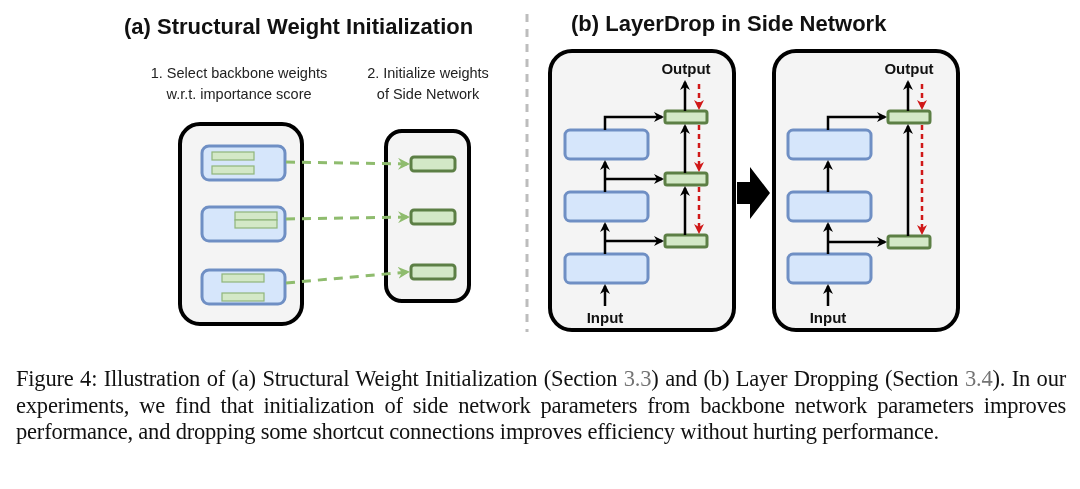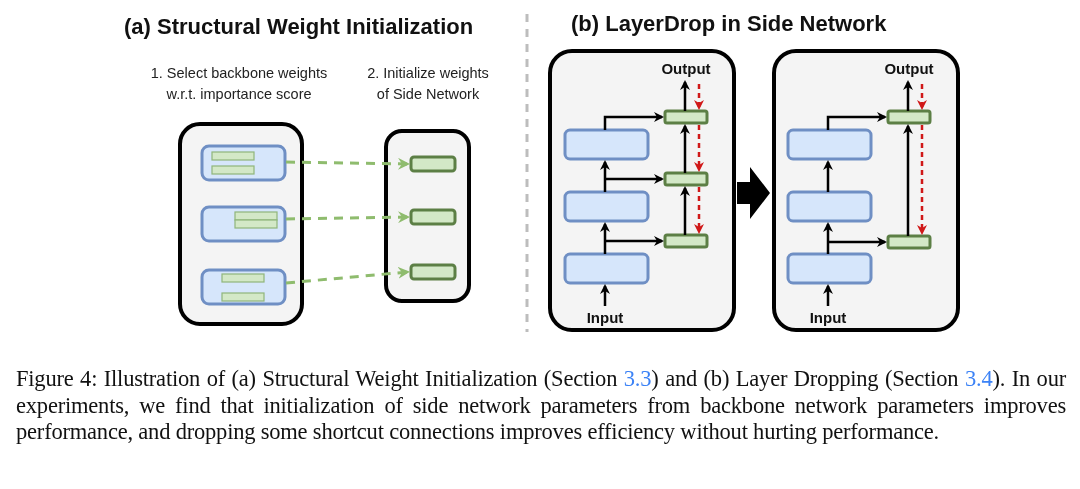--- a/index.html
+++ b/index.html
@@ -7,21 +7,21 @@
   #fig { position: absolute; left: 0; top: 0; }
   .title { font-family: "Liberation Sans", sans-serif; font-weight: bold; font-size: 22px; fill: #111; }
   .sub { font-family: "Liberation Sans", sans-serif; font-size: 14.5px; fill: #222; }
   .io { font-family: "Liberation Sans", sans-serif; font-weight: bold; font-size: 15px; fill: #111; }
   .caption {
     position: absolute; left: 16px; top: 366px; width: 1050px;
     font-family: "Liberation Serif", serif; font-size: 22.5px; line-height: 26.5px;
     color: #111; text-align: justify; text-align-last: left;
     letter-spacing: -0.2px;
   }
-  .caption .ref { color: #3b82f6; }
+  .caption .ref { color: #737373; }
 </style>
 </head>
 <body>
 
 <svg id="fig" width="1080" height="360" viewBox="0 0 1080 360">
   <defs>
     <marker id="arrBlack" markerWidth="10" markerHeight="10" refX="8" refY="5" orient="auto" markerUnits="userSpaceOnUse">
       <path d="M0,0 L10,5 L0,10 L3,5 Z" fill="#000"></path>
     </marker>
     <marker id="arrGreen" markerWidth="12" markerHeight="12" refX="10" refY="6" orient="auto" markerUnits="userSpaceOnUse">

